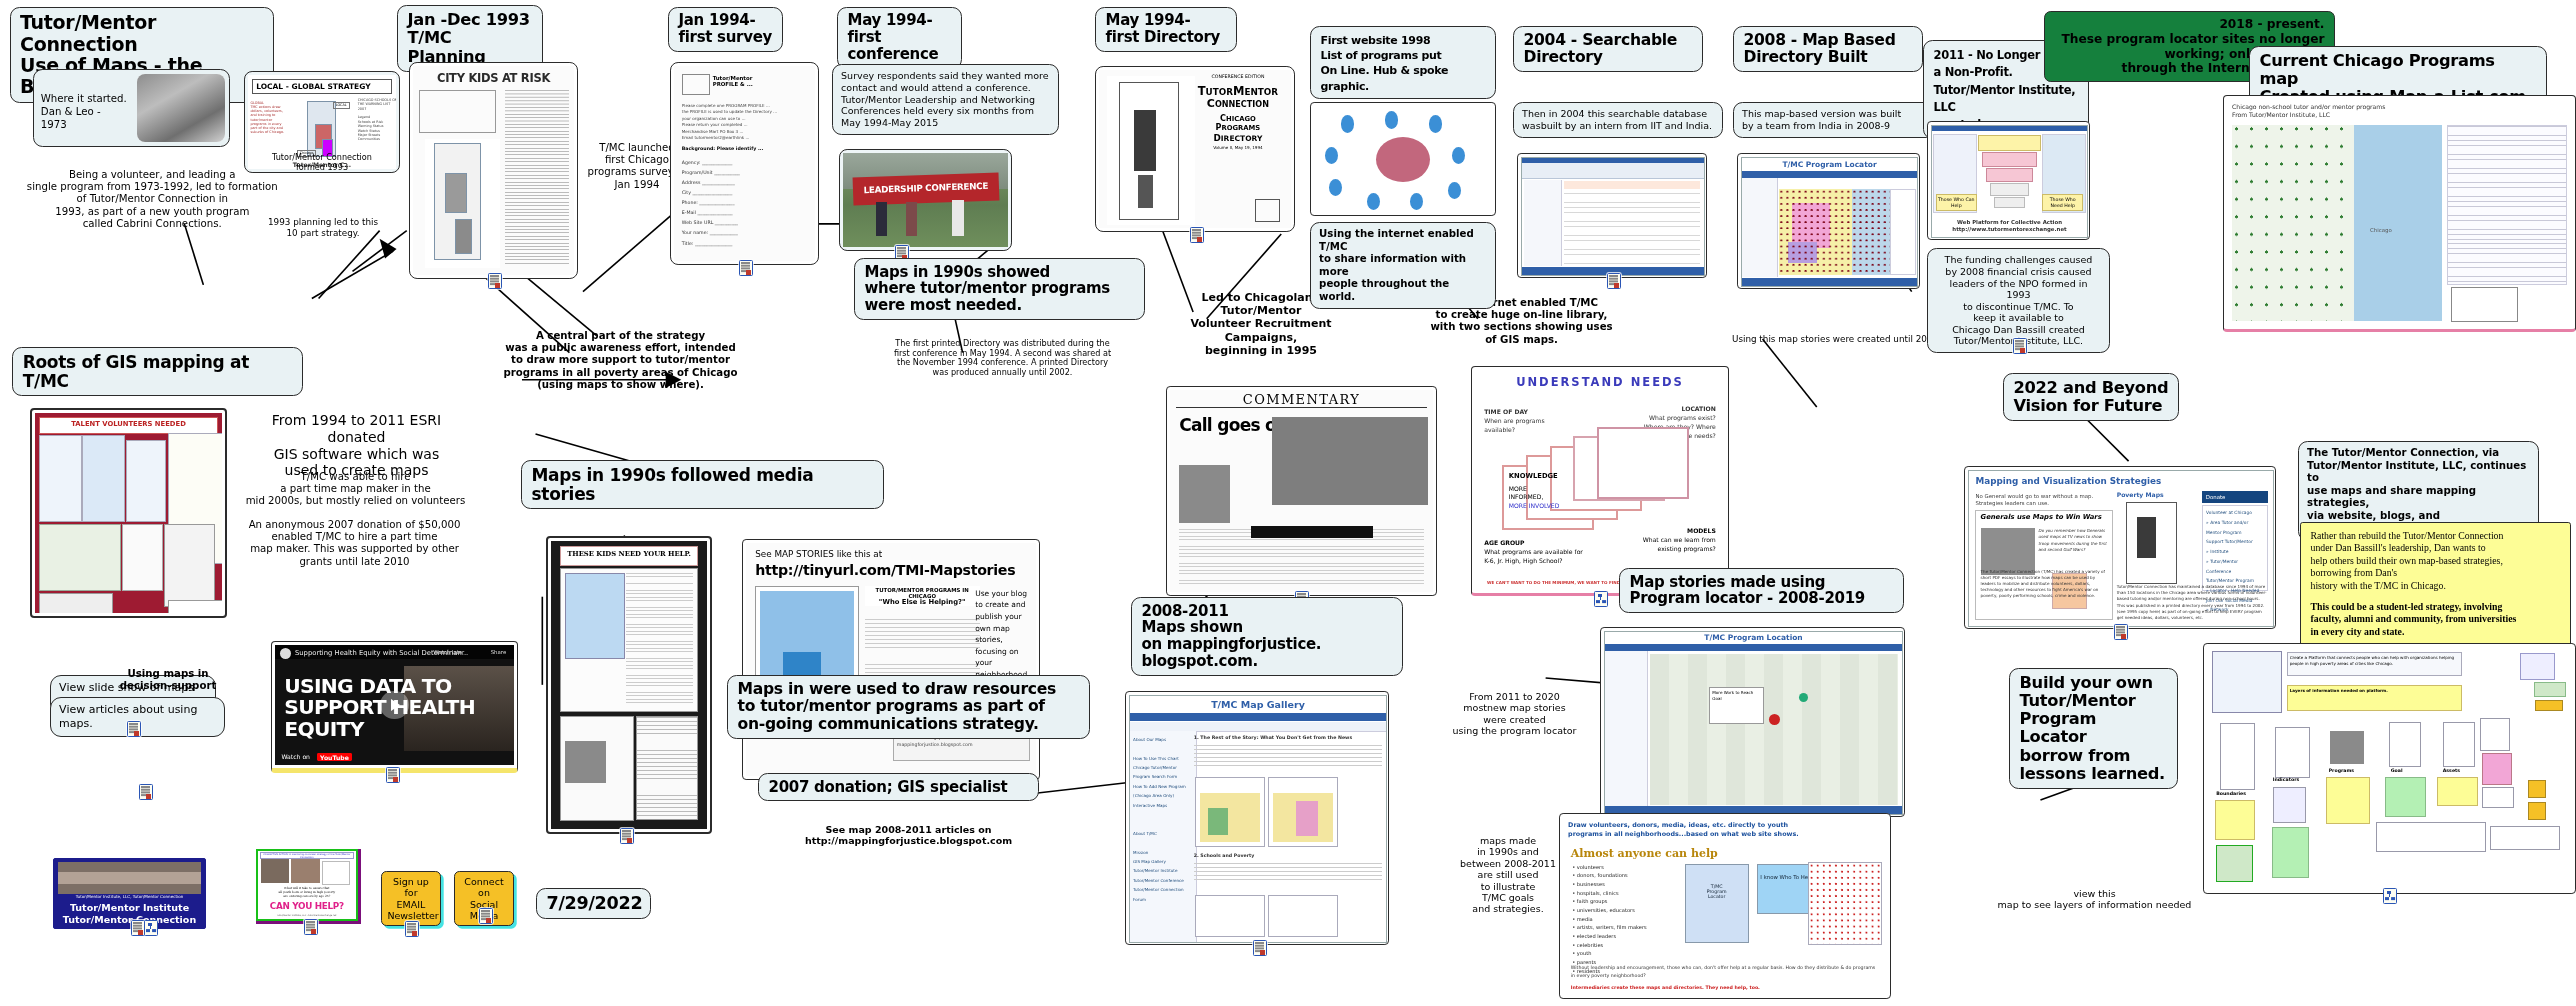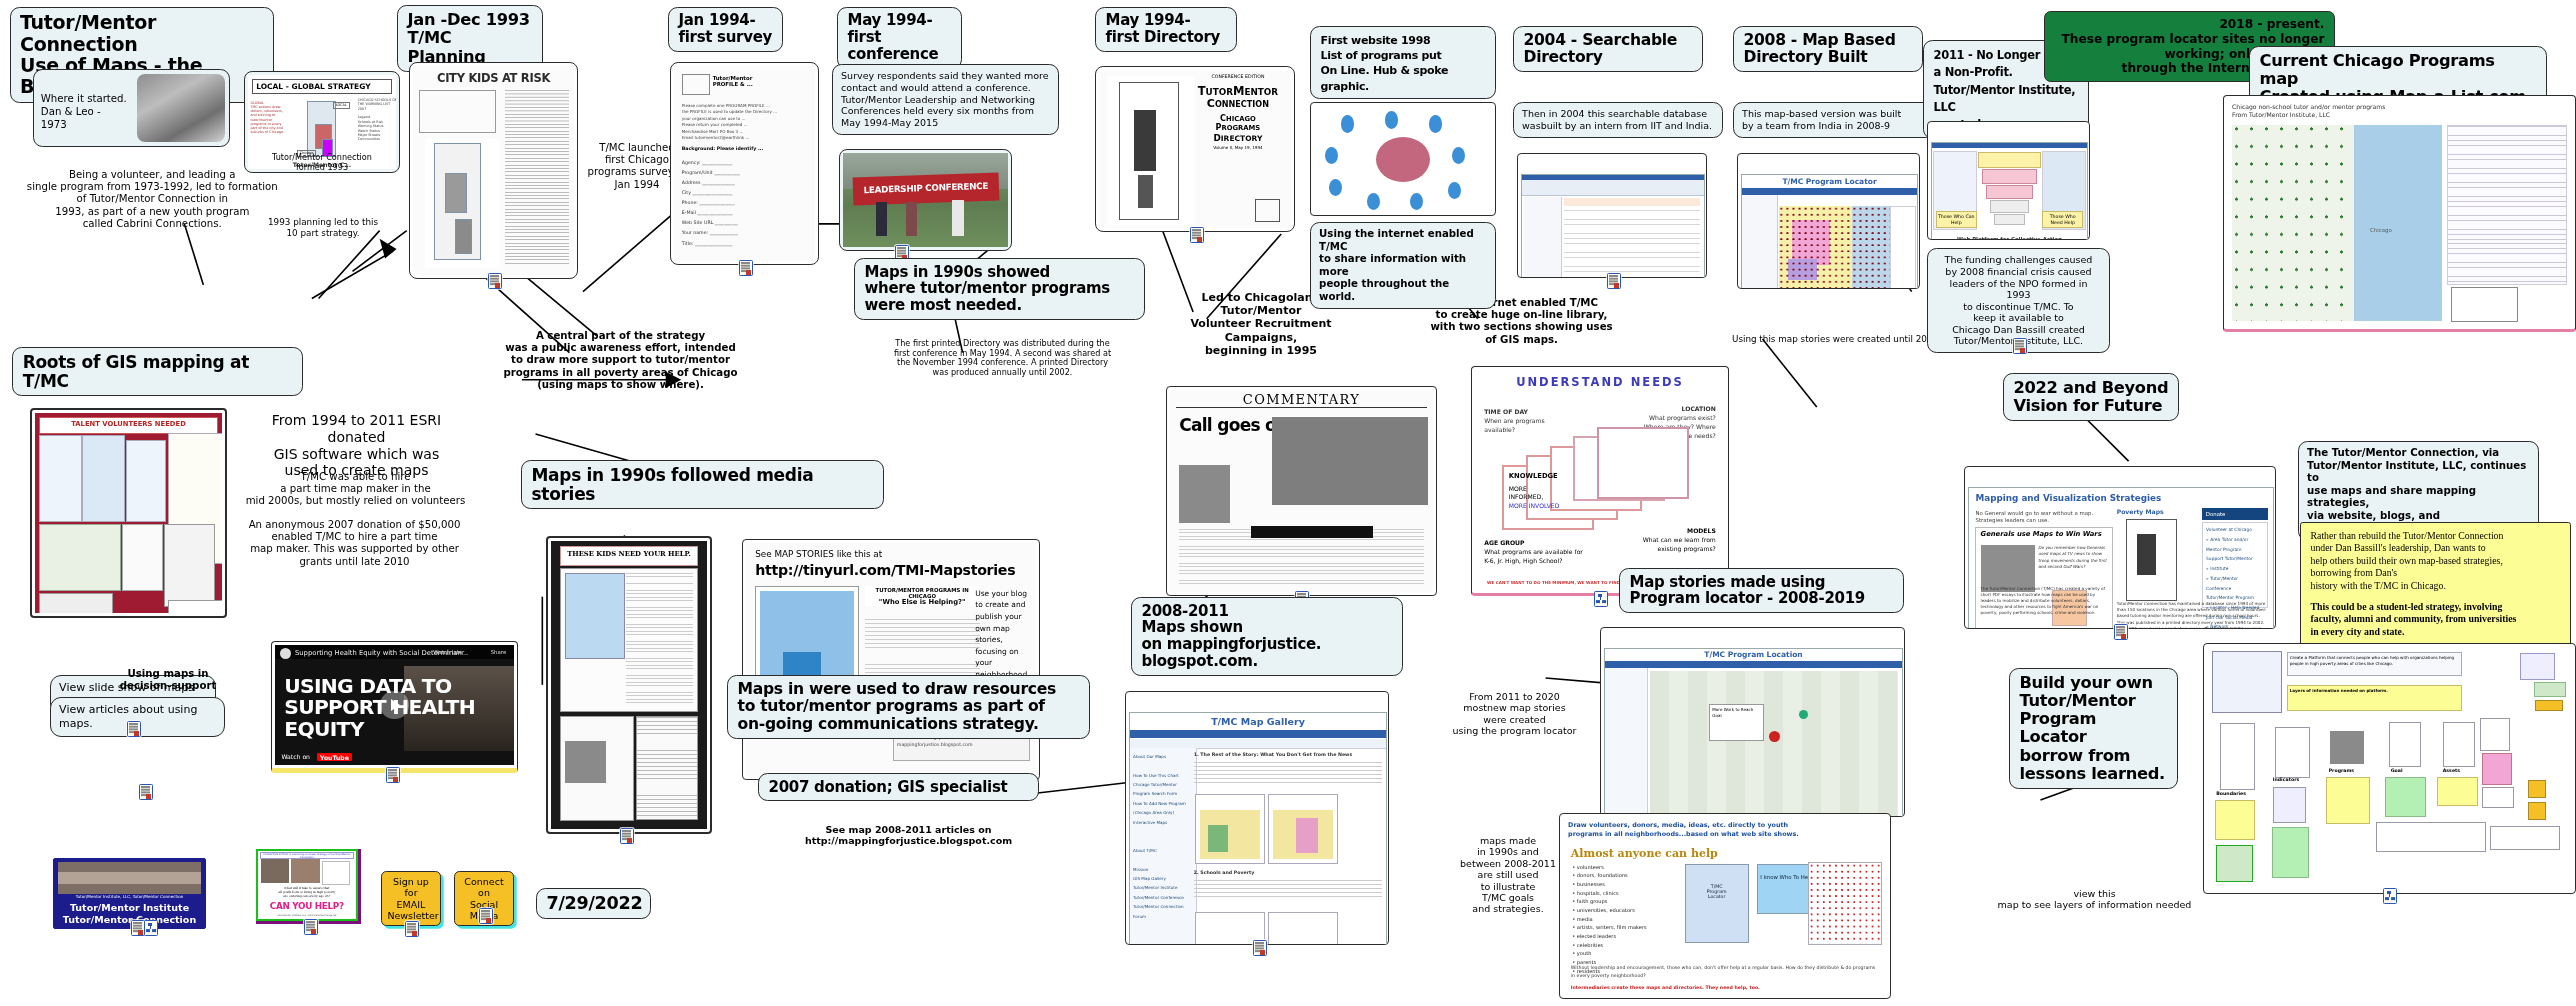--- a/index.html
+++ b/index.html
@@ -68,21 +68,21 @@
   .ph{width:100%;height:100%;position:relative;overflow:hidden;background:#fff;}
   .ph-photo{background:linear-gradient(150deg,#8d8d8d 0%,#bdbdbd 35%,#6f6f6f 70%,#d2d2d2 100%);}
   .ph-doc{background:#fbfbfb;}
   .ph-doc .ln{position:absolute;left:6%;right:6%;height:1.4px;background:#cfcfcf;}
   .ph-title{
     position:absolute;left:6%;right:6%;top:4%;text-align:center;
     font-weight:bold;color:#2b2b2b;white-space:nowrap;overflow:hidden;
   }
   .ph-map{background:#fff;}
   .ph-map .blob{position:absolute;background:#b9cfe6;border:0.7px solid #7d93a8;}
-  .ph-web{background:#fff;border:0.7px solid #9aa;margin-top:17px;}
+  .ph-web{background:#fff;border:0.7px solid #9aa;}
   .red-board{background:#9e1b32;}
   .black-board{background:#1b1b1b;}
   .vid{background:#111;}
   .vid .vt{position:absolute;left:4%;right:4%;top:26%;color:#fff;font-weight:bold;
            text-align:left;line-height:1.05;letter-spacing:-0.7px;}
   .vid .topbar{position:absolute;left:0;right:0;top:0;height:12%;background:#000;opacity:.75;}
   .vid .play{position:absolute;left:50%;top:50%;width:28.5px;height:28.5px;margin:-14.2px 0 0 -14.2px;
              border-radius:50%;background:rgba(255,255,255,.35);}
   .vid .play::after{content:"";position:absolute;left:11px;top:8.1px;border-left:9.5px solid #fff;
              border-top:6.1px solid transparent;border-bottom:6.1px solid transparent;}

